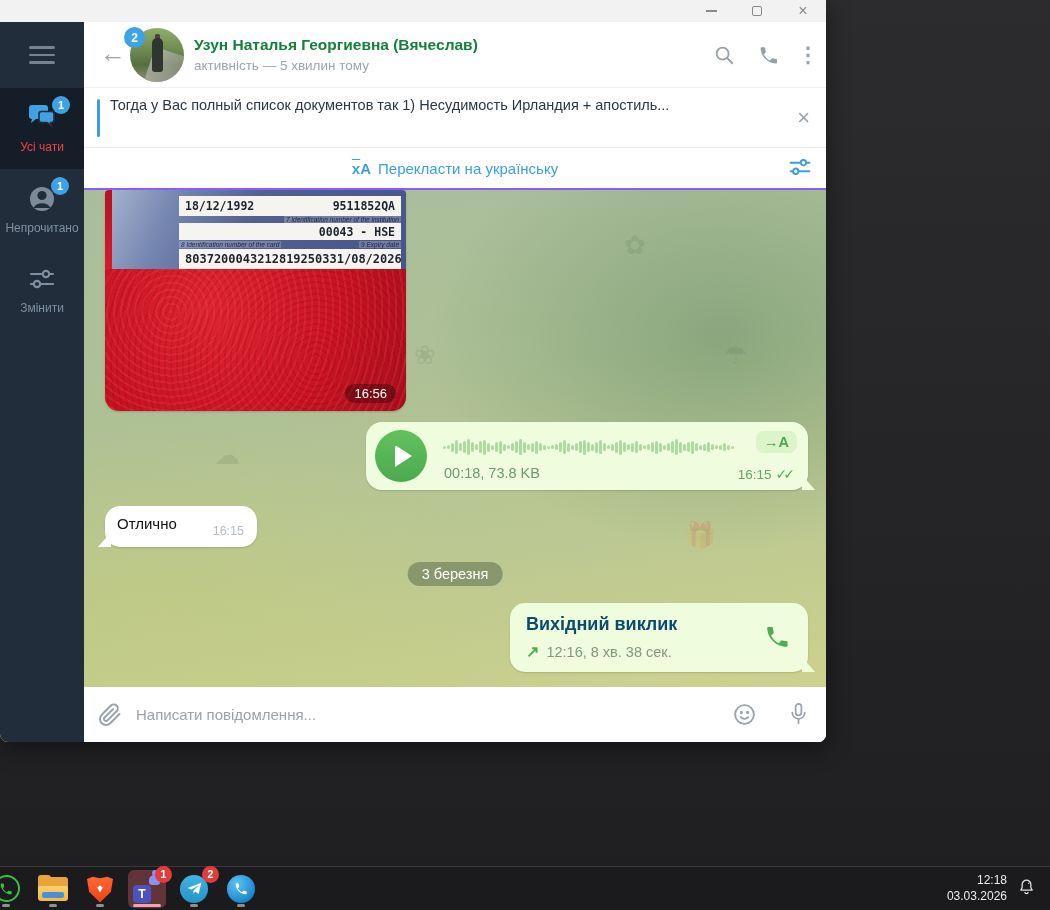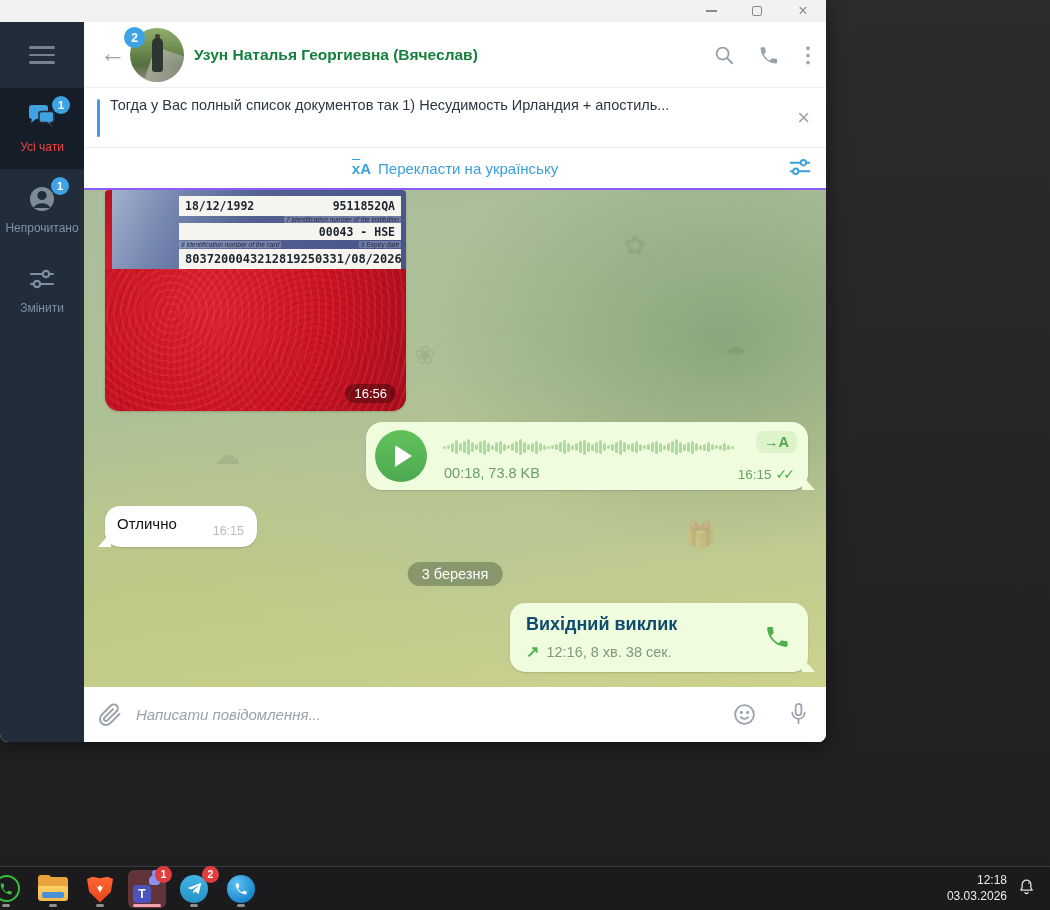--- a/index.html
+++ b/index.html
@@ -151,21 +151,21 @@
   .call-title { font-size:18px; font-weight:bold; color:#0c4a6e; }
   .call-row { margin-top:7px; display:flex; align-items:center; gap:7px; }
   .call-arrow { color:#4fae4e; font-size:16px; font-weight:bold; }
   .call-details { color:#7f997f; font-size:14.5px; }
   .call-phone { position:absolute; right:18px; top:21px; }
 
   
   .composer { height:55px; background:#fff; display:flex; align-items:center; position:relative; }
   .comp-icon { width:52px; height:55px; display:flex; align-items:center; justify-content:center; cursor:pointer; }
   .comp-input { flex:1; border:none; outline:none; font-size:15px; color:#3b82f6;
-                font-family:"Liberation Sans", sans-serif;font-style:italic; }
+                font-family:"Liberation Sans", sans-serif; }
   .comp-input::placeholder { color:#9aa3ab; }
 
   
   .taskbar { position:absolute; left:0; bottom:0; width:1050px; height:44px; background:#1b1b1d;
              border-top:1px solid #3a3a3d; display:flex; align-items:center; }
   .tb-item { position:relative; width:38px; height:38px; margin-left:9px; display:flex;
              align-items:center; justify-content:center; cursor:pointer; flex:none; }
   .tb-item.first { margin-left:-13px; }
   .dash { position:absolute; bottom:1px; left:50%; transform:translateX(-50%); width:8px; height:3px;
           border-radius:2px; background:#8f8f92; }
@@ -266,20 +266,21 @@
         </div>
       </aside>
 
       <div class="main">
         <header class="chat-header">
           <span class="back-arrow">←</span>
           <span class="hdr-badge">2</span>
           <div class="avatar"></div>
           <div class="hdr-texts">
             <div class="hdr-title">Узун Наталья Георгиевна (Вячеслав)</div>
+            <div class="hdr-status">активність — 5 хвилин тому</div>
           </div>
           <div class="hdr-icons">
             <div class="hdr-icon">
               <svg width="22" height="22" viewBox="0 0 24 24" fill="none" stroke="#96a0a8" stroke-width="2" stroke-linecap="round">
                 <circle cx="10.5" cy="10.5" r="6.5"></circle>
                   <line x1="15.5" y1="15.5" x2="21" y2="21"></line>
               </svg>
             </div>
             <div class="hdr-icon">
               <svg width="21" height="21" viewBox="0 0 24 24" fill="#96a0a8">

